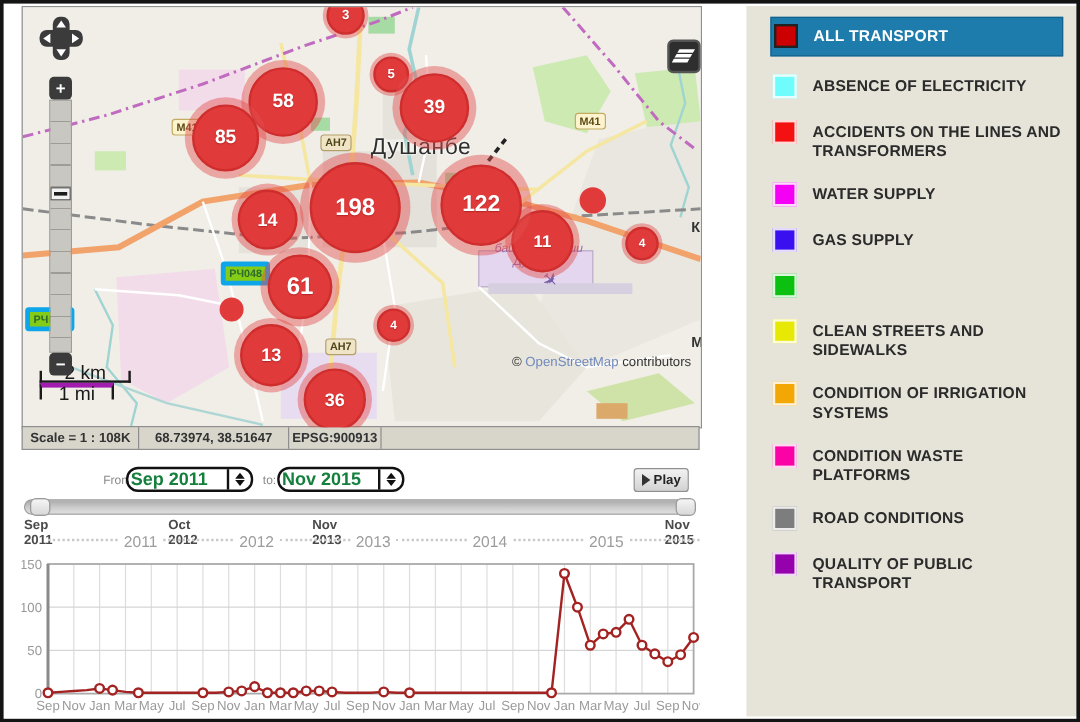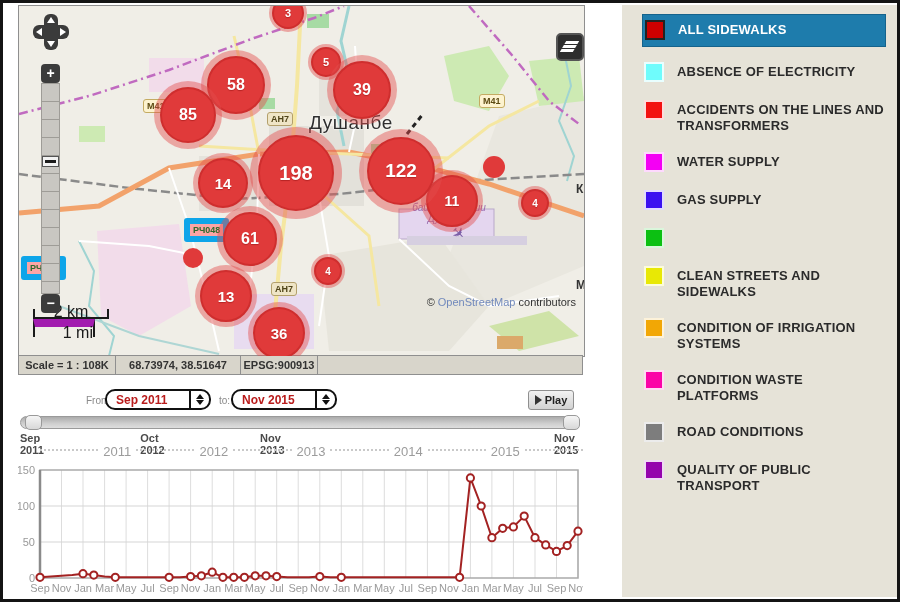--- a/index.html
+++ b/index.html
@@ -9,21 +9,21 @@
 
   
   .map-panel{position:absolute;left:18px;top:5px;width:565px;height:350px;overflow:hidden;
              background:#f0eee7;border:1px solid #8f8f8f;}
   .map-panel svg{position:absolute;left:0;top:0;}
   .map-label{position:absolute;color:#2e2e2e;text-shadow:0 0 2px #fff,0 0 2px #fff;}
   .city{font-size:19px;letter-spacing:.5px;}
   .road-chip{position:absolute;font-size:9px;font-weight:bold;padding:0 3px;border-radius:3px;
              line-height:12px;text-shadow:none;}
   .chip-m41{background:#fdf3cf;border:1px solid #c4ab62;color:#5c4a12;}
-  .chip-r048{background:#fca5a5;border:6px solid #0ea5e9;color:#2d6b2d;}
+  .chip-r048{background:#84cc16;border:4px solid #0ea5e9;color:#2d6b2d;}
   .chip-ah7{background:#efe5c6;border:1px solid #b3a06c;color:#4f4419;}
   .airport-label{position:absolute;color:#9a6cb0;font-style:italic;font-size:10px;line-height:11px;
                  text-align:center;width:110px;}
   .edge-letter{position:absolute;font-size:12px;color:#333;font-weight:bold;}
   
   .cluster{position:absolute;transform:translate(-50%,-50%);z-index:5;}
   .halo{position:absolute;left:50%;top:50%;transform:translate(-50%,-50%);
         background:rgba(226,78,78,.45);border-radius:50%;}
   .core{position:absolute;left:50%;top:50%;transform:translate(-50%,-50%);
         background:#e03a3a;border:2px solid #cf2e2e;border-radius:50%;
@@ -52,40 +52,40 @@
   .zoom-handle::after{content:"";position:absolute;left:2px;top:3px;width:11px;height:3px;background:#1c1c1c;}
   
   .layer-btn{position:absolute;right:0px;top:27px;width:24px;height:24px;background:#2e2e2e;
              border:2px solid #555;border-radius:5px;z-index:10;}
   .layers-glyph{position:absolute;left:5px;top:10px;width:13px;height:3px;background:#fff;
                 transform:skewX(-30deg);box-shadow:0 -4px 0 #fff,0 4px 0 #fff;}
   
   .scalebar{position:absolute;left:14px;top:303px;width:90px;z-index:8;font-size:16px;color:#1a1a1a;}
   .sb-km{border-bottom:2px solid #1a1a1a;border-left:2px solid #1a1a1a;border-right:2px solid #1a1a1a;
          height:8px;width:72px;text-align:center;line-height:6px;}
-  .sb-mi{border-top:8px solid #a21caf;border-left:2px solid #1a1a1a;border-right:2px solid #1a1a1a;
-         height:10px;width:58px;text-align:right;line-height:12px;}
+  .sb-mi{border-top:4px solid #a21caf;border-left:2px solid #1a1a1a;border-right:2px solid #1a1a1a;
+         height:10px;width:58px;text-align:center;line-height:12px;}
   
   .attribution{position:absolute;right:8px;top:290px;font-size:11px;color:#333;z-index:8;}
   .attribution .osm-link{color:#7189bc;text-decoration:none;}
 
   
   .status-bar{position:absolute;left:18px;top:355px;width:565px;height:20px;background:#d8d5cb;
       border:1px solid #8f8f8f;box-sizing:border-box;display:flex;font-size:11px;font-weight:bold;color:#333;}
   .status-cell{border-right:1px solid #8f8f8f;display:flex;align-items:center;justify-content:center;height:100%;}
   .sc-scale{width:96px;} .sc-coord{width:124px;} .sc-epsg{width:76px;} .sc-rest{flex:1;border-right:none;}
 
   
   .controls-row{position:absolute;left:18px;top:389px;width:565px;height:24px;}
   .small-lab{position:absolute;font-size:10px;color:#8a8a8a;top:6px;}
   .lab-from{left:68px;} .lab-to{left:201px;}
   .mac-select{position:absolute;top:0;height:21px;width:106px;background:#fff;border:2px solid #111;
       border-radius:10px;display:flex;align-items:center;box-sizing:border-box;cursor:default;}
   .sel-from{left:87px;} .sel-to{left:213px;}
-  .mac-select .val{flex:1;font-size:12px;font-weight:bold;color:#b91c1c;padding-left:9px;}
+  .mac-select .val{flex:1;font-size:15px;font-weight:bold;color:#15803d;padding-left:2px;}
   .mac-select .stepper{width:18px;height:100%;border-left:2px solid #111;display:flex;flex-direction:column;
       align-items:center;justify-content:center;gap:1px;}
   .stepper i{width:0;height:0;border-left:4px solid transparent;border-right:4px solid transparent;}
   .stepper .up{border-bottom:5px solid #111;} .stepper .dn{border-top:5px solid #111;}
   .play-btn{position:absolute;left:510px;top:1px;width:46px;height:20px;border:1px solid #8f8f8f;
       background:linear-gradient(#f2f2f2,#d2d2d2);border-radius:3px;font-size:11px;font-weight:bold;
       color:#222;display:flex;align-items:center;justify-content:center;gap:3px;padding:0;}
   .play-tri{width:0;height:0;border-top:5px solid transparent;border-bottom:5px solid transparent;
       border-left:7px solid #333;}
 
@@ -220,21 +220,21 @@
       <div class="cluster" style="left: 433px; top: 195px;">
         <span class="halo" style="width:62px;height:62px"></span>
         <span class="core" style="width:48px;height:48px;font-size:14px">11</span>
       </div>
       <div class="cluster" style="left: 516px; top: 197px;">
         <span class="halo" style="width:34px;height:34px"></span>
         <span class="core" style="width:24px;height:24px;font-size:10px">4</span>
       </div>
       <div class="cluster" style="left: 231px; top: 233px;">
         <span class="halo" style="width:66px;height:66px"></span>
-        <span class="core" style="width:50px;height:50px;font-size:16px">61</span>
+        <span class="core" style="width:50px;height:50px;font-size:20px">61</span>
       </div>
       <div class="cluster" style="left: 309px; top: 265px;">
         <span class="halo" style="width:34px;height:34px"></span>
         <span class="core" style="width:24px;height:24px;font-size:10px">4</span>
       </div>
       <div class="cluster" style="left: 207px; top: 290px;">
         <span class="halo" style="width:62px;height:62px"></span>
         <span class="core" style="width:48px;height:48px;font-size:15px">13</span>
       </div>
       <div class="cluster" style="left: 260px; top: 327px;">
@@ -453,21 +453,21 @@
     <circle cx="527.7" cy="81.9" r="3.6" fill="#ffffff" stroke="#a32222" stroke-width="2"></circle>
     <circle cx="538.5" cy="88.4" r="3.6" fill="#ffffff" stroke="#a32222" stroke-width="2"></circle>
     <circle cx="549.2" cy="82.6" r="3.6" fill="#ffffff" stroke="#a32222" stroke-width="2"></circle>
     <circle cx="560.0" cy="68.2" r="3.6" fill="#ffffff" stroke="#a32222" stroke-width="2"></circle>
   </svg>
 
 <div class="sidebar">
   <div id="cat-list">
       <div class="cat-item selected">
         <span class="swatch" style="background:#cc0000"></span>
-        <span class="cat-label">ALL SIDEWALKS</span>
+        <span class="cat-label">ALL TRANSPORT</span>
       </div>
       <div class="cat-item">
         <span class="swatch" style="background:#6ffcfc"></span>
         <span class="cat-label">ABSENCE OF ELECTRICITY</span>
       </div>
       <div class="cat-item">
         <span class="swatch" style="background:#f31111"></span>
         <span class="cat-label">ACCIDENTS ON THE LINES AND TRANSFORMERS</span>
       </div>
       <div class="cat-item">

